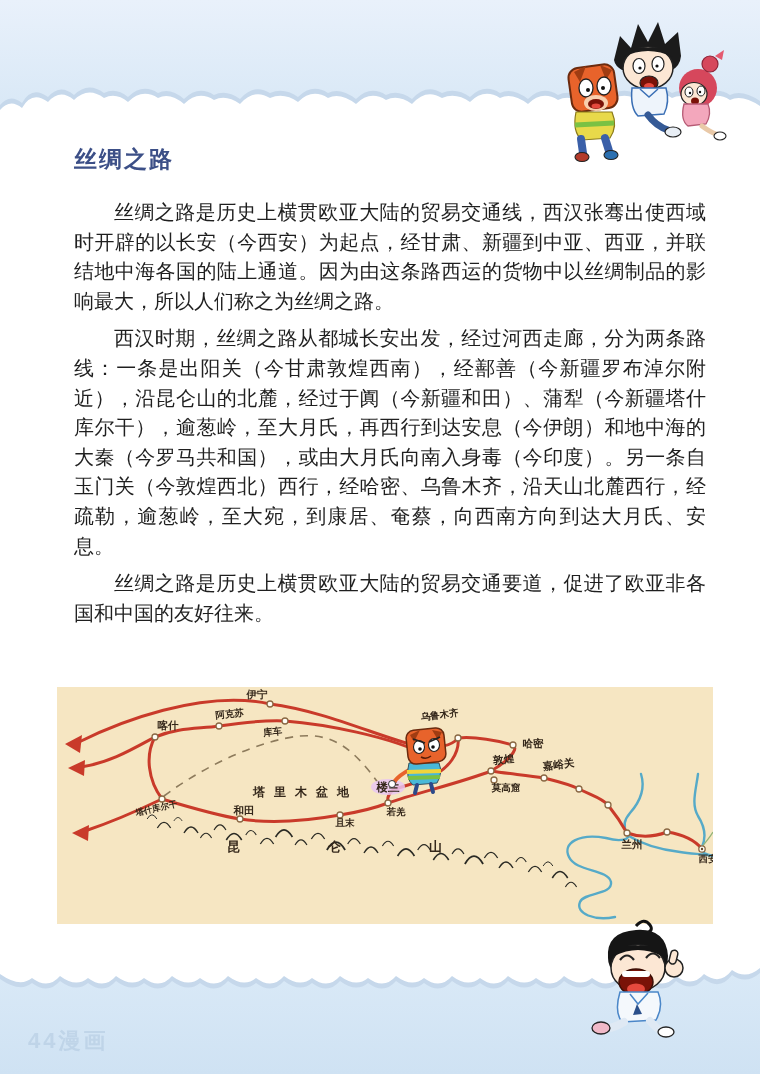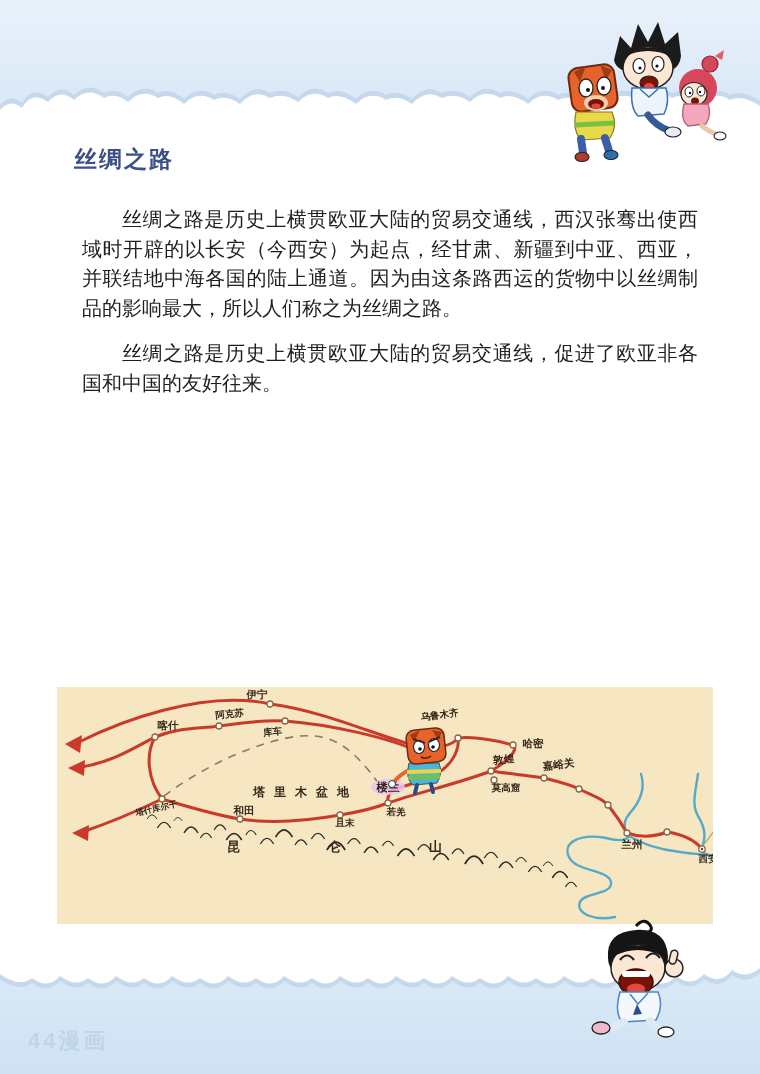--- a/index.html
+++ b/index.html
@@ -11,21 +11,21 @@
   .band-top svg{position:absolute;left:0;bottom:0;display:block;}
   .band-bottom{position:absolute;left:0;top:944px;width:760px;height:130px;
                background:linear-gradient(#dcebf8,#cfe2f3);}
   .band-bottom svg{position:absolute;left:0;top:0;display:block;}
   
   .title{position:absolute;left:74px;top:144px;font-size:23px;font-weight:bold;
          color:#3c4f87;letter-spacing:2px;}
   
   .article{position:absolute;left:66px;top:190px;width:648px;font-size:20px;
            line-height:29.6px;color:#1f1f1f;text-align:justify;}
-  .article p{margin:16px;text-indent:2em;font-family:Liberation Mono, monospace;}
+  .article p{margin:8px;text-indent:2em;}
   
   .map{position:absolute;left:57px;top:687px;width:656px;height:237px;background:#f6e6c2;}
   .map svg{display:block;}
   .map text{font-family:"Liberation Sans",sans-serif;font-weight:bold;fill:#34271a;}
   .bubble{position:absolute;left:263px;top:648px;}
   .chars-top{position:absolute;left:552px;top:8px;}
   .char-bottom{position:absolute;left:570px;top:916px;}
   .watermark{position:absolute;left:28px;top:1026px;font-size:22px;font-weight:bold;
              color:rgba(160,186,214,0.38);letter-spacing:3px;}
 </style>
@@ -97,21 +97,22 @@
         <ellipse cx="30" cy="149" rx="7" ry="4.5" fill="#b23a2a" stroke="#222" stroke-width="1.1"></ellipse>
         <ellipse cx="59" cy="147" rx="7" ry="4.5" fill="#2a6fb0" stroke="#222" stroke-width="1.1"></ellipse>
       </g>
     </svg>
   </div>
 
   <div class="title">丝绸之路</div>
 
   <div class="article">
     <p>丝绸之路是历史上横贯欧亚大陆的贸易交通线，西汉张骞出使西域时开辟的以长安（今西安）为起点，经甘肃、新疆到中亚、西亚，并联结地中海各国的陆上通道。因为由这条路西运的货物中以丝绸制品的影响最大，所以人们称之为丝绸之路。</p>
-    <p>丝绸之路是历史上横贯欧亚大陆的贸易交通线，促进了欧亚非各国和中国的友好往来。</p>
+    <p>西汉时期，丝绸之路从都城长安出发，经过河西走廊，分为两条路线：一条是出阳关（今甘肃敦煌西南），经鄯善（今新疆罗布淖尔附近），沿昆仑山的北麓，经过于阗（今新疆和田）、蒲犁（今新疆塔什库尔干），逾葱岭，至大月氏，再西行到达安息（今伊朗）和地中海的大秦（今罗马共和国），或由大月氏向南入身毒（今印度）。另一条自玉门关（今敦煌西北）西行，经哈密、乌鲁木齐，沿天山北麓西行，经疏勒，逾葱岭，至大宛，到康居、奄蔡，向西南方向到达大月氏、安息。</p>
+    <p>丝绸之路是历史上横贯欧亚大陆的贸易交通要道，促进了欧亚非各国和中国的友好往来。</p>
   </div>
 
   <div class="map">
     <svg width="656" height="237" viewBox="0 0 656 237">
       <defs>
         <path id="mtn" d="M-7,0 Q0,-12 7,0" fill="none" stroke="#2a2a24" stroke-width="1.4"></path>
       </defs>
       <rect x="0" y="0" width="656" height="237" fill="#f6e6c2"></rect>
 
       <g>

